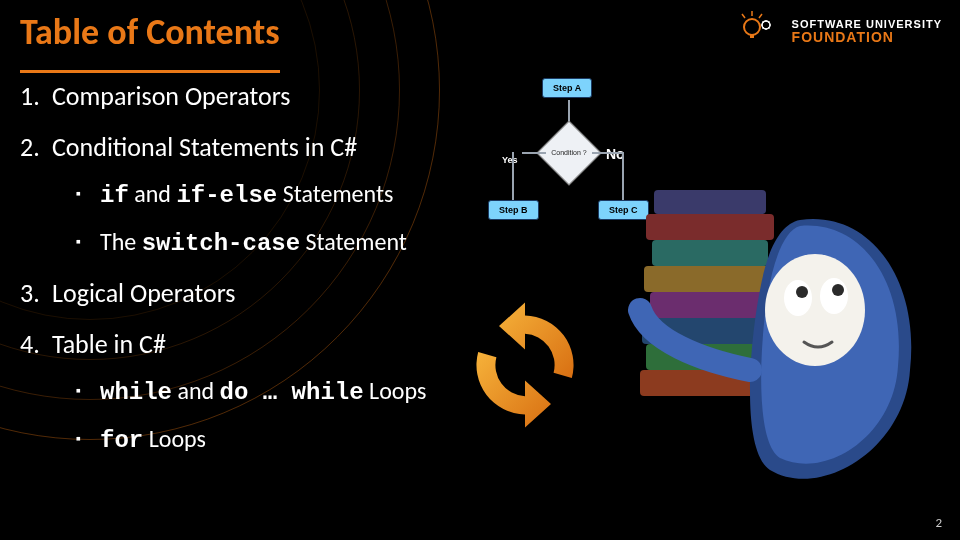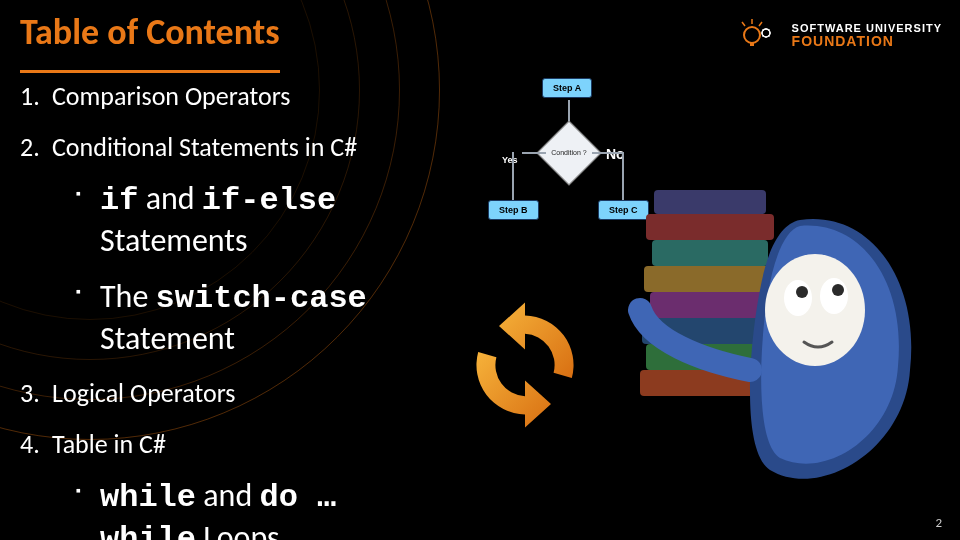--- a/index.html
+++ b/index.html
@@ -32,23 +32,23 @@
     top: 10px; left: 20px;
     font-size: 36px;
     font-weight: 700;
     color: #e97817;
     border-bottom: 3px solid #e97817;
     padding-bottom: 16px;
   }
 
   .brand {
     position: absolute;
-    top: 18px; right: 18px;
+    top: 10px; right: 18px;
     display: flex;
-    align-items: center;
+    align-items: flex-end;
     gap: 19px;
   }
   .brand-icon {
     width: 34px; height: 34px;
     display:flex; align-items:center; justify-content:center;
   }
   .brand-text { line-height: 1; font-weight:700; letter-spacing:1px; font-family: Arial, sans-serif; }
   .brand-line1 { font-size: 11px; color:#fff; }
   .brand-line2 { font-size: 14px; color:#e97817; }
 
@@ -70,21 +70,21 @@
     content: counter(item) ".";
     position: absolute;
     left: 0;
   }
   .toc ul {
     list-style: none;
     margin-top: 16px;
     margin-left: 24px;
   }
   .toc ul li {
-    font-size: 32px;
+    font-size: 24px;
     margin-bottom: 16px;
     padding-left: 24px;
     position: relative;
   }
   .toc ul li::before {
     content: "▪";
     position: absolute;
     left: 0;
     font-size: 14px;
     top: 6px;
@@ -197,20 +197,23 @@
     </li>
     <li>
       <span>Logical Operators</span>
     </li>
     <li>
       <span>Table in C#</span>
       <ul>
         <li>
           <span class="code">while</span><span> and </span><span class="code">do … while</span><span> Loops</span>
         </li>
+        <li>
+          <span class="code">for</span><span> Loops</span>
+        </li>
       </ul>
     </li>
   </ol>
 </nav>
 
 <div class="flowchart">
   <div class="fc-box fc-stepA">Step A</div>
   <div class="fc-line" style="top:22px; left:98px; width:2px; height:30px;"></div>
   <div class="fc-diamond">
     <span>Condition ?</span>

